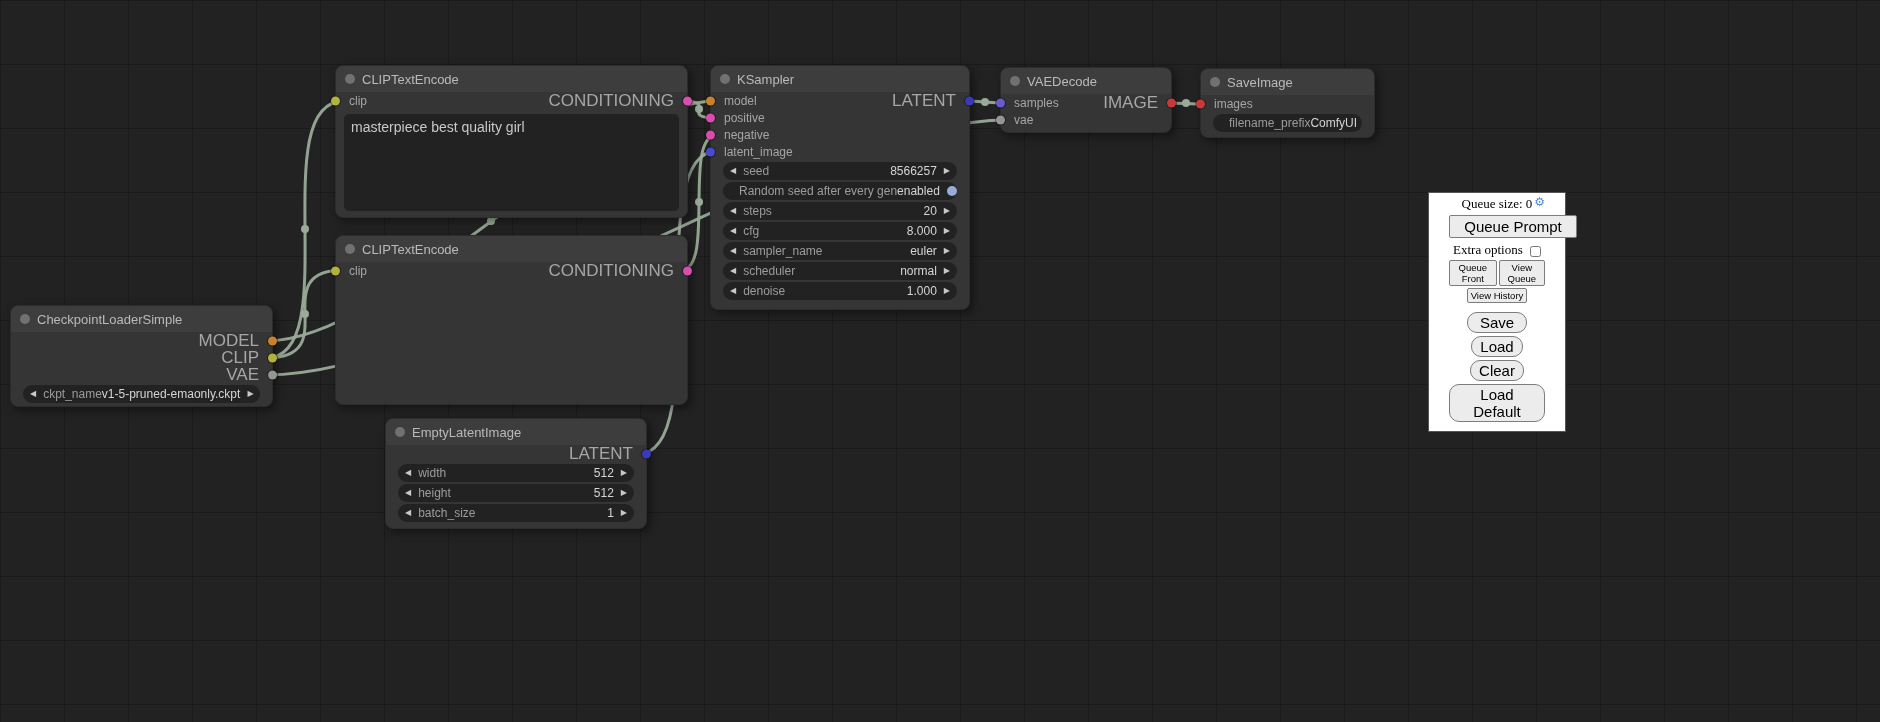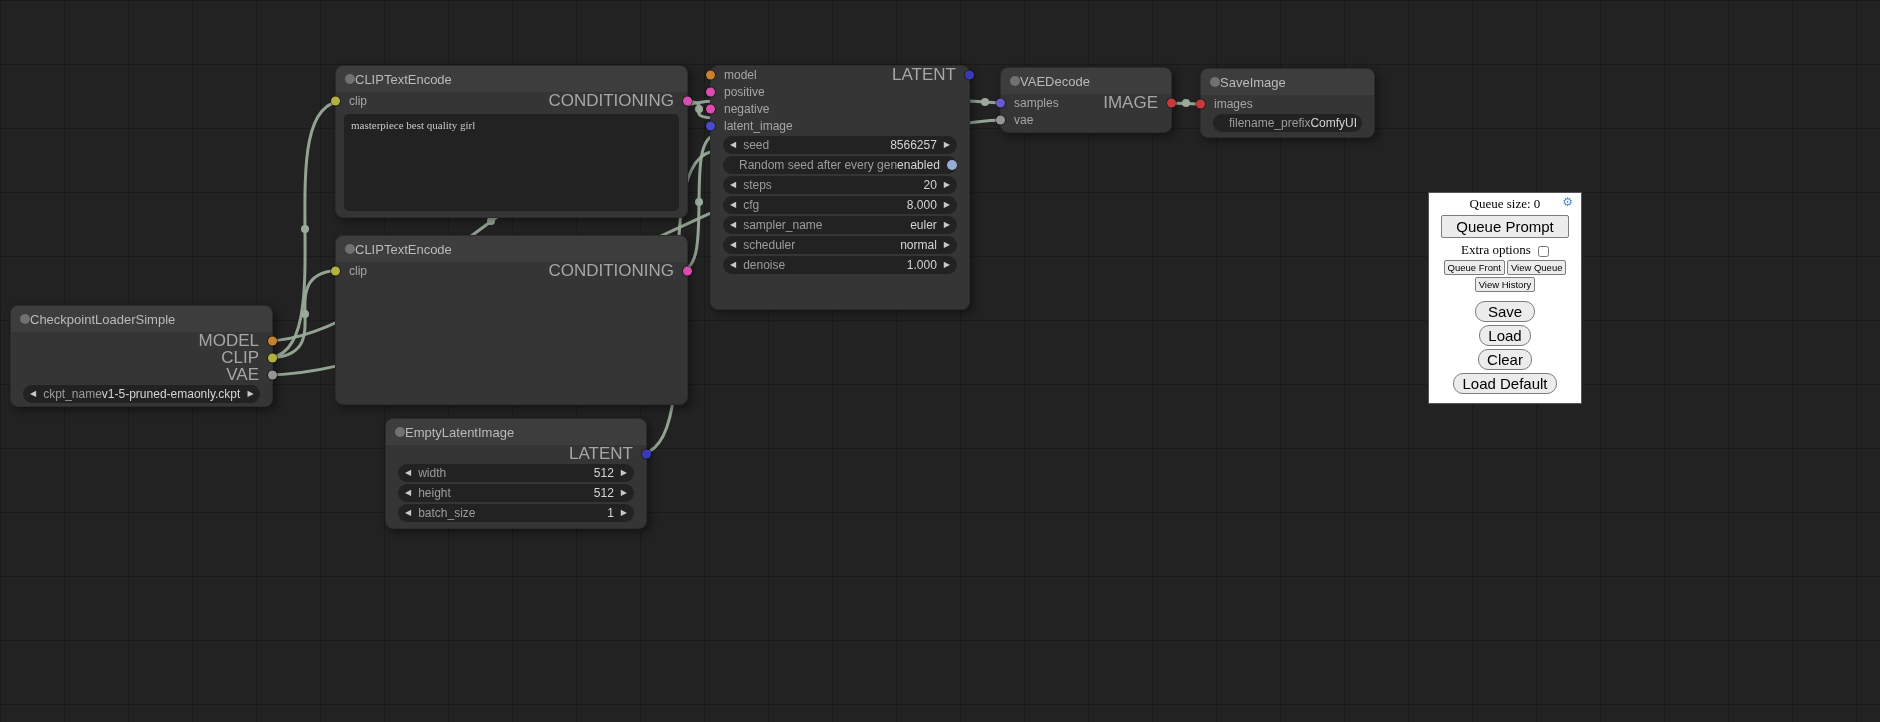--- a/index.html
+++ b/index.html
@@ -4,55 +4,55 @@
 <style>
   html,body{margin:0;padding:0;width:1880px;height:722px;overflow:hidden;background:#222;}
   #canvas{position:absolute;left:0;top:0;width:1880px;height:722px;
     background-image:linear-gradient(rgba(0,0,0,0.22) 1px,transparent 1px),
                      linear-gradient(90deg,rgba(0,0,0,0.22) 1px,transparent 1px);
     background-size:64px 64px;}
   #links-svg{position:absolute;left:0;top:0;z-index:1;}
   .node{position:absolute;background:#353535;border-radius:8px;z-index:2;
     box-shadow:3px 3px 9px rgba(0,0,0,0.45);font-family:"Liberation Sans",sans-serif;
     border:1px solid #2c2c2c;box-sizing:border-box;}
-  .ntitle{height:26px;display:flex;align-items:center;padding:0 9px;
+  .ntitle{height:26px;display:flex;align-items:center;gap:7px;padding:0 9px;
     background:#3d3d3d;border-radius:7px 7px 0 0;}
   .tdot{width:10px;height:10px;border-radius:50%;background:#717171;flex:0 0 auto;}
   .ttext{font-size:13px;color:#bababa;white-space:nowrap;}
   .srow{position:relative;height:17px;display:flex;align-items:center;}
   .slab-in{margin-left:13px;font-size:12px;color:#a6a6a6;white-space:nowrap;}
   .slab-out{margin-left:auto;margin-right:13px;font-size:17px;color:#a6a6a6;white-space:nowrap;}
   .dot{position:absolute;width:9px;height:9px;border-radius:50%;top:50%;
     transform:translateY(-50%);box-shadow:0 0 0 1px rgba(0,0,0,0.4);}
   .dot.in{left:-5px;}
   .dot.out{right:-5px;}
   .widgets{padding:2px 12px 0;}
   .widget{height:18px;background:#222;border-radius:9px;display:flex;align-items:center;
     margin-bottom:2px;padding:0 7px;font-size:12px;}
   .arrow{color:#c9c9c9;font-size:8px;line-height:1;cursor:pointer;flex:0 0 auto;}
   .wlabel{color:#9c9c9c;margin-left:7px;white-space:nowrap;}
   .widget.no-arrows .wlabel{margin-left:9px;}
   .wvalue{margin-left:auto;color:#d4d4d4;margin-right:7px;white-space:nowrap;}
   .toggle-dot{width:10px;height:10px;border-radius:50%;flex:0 0 auto;margin-right:1px;}
   .prompt{background:#222;border-radius:5px;margin:5px 8px 0;padding:5px 7px;
-    font-family:Liberation Serif, serif;font-size:11px;color:#c9c9c9;
+    font-family:Liberation Sans, sans-serif;font-size:14px;color:#c9c9c9;
     white-space:pre-wrap;overflow:hidden;}
   #node-checkpoint{left:10px;top:305px;width:263px;height:102px;}
   #node-clip-pos{left:335px;top:65px;width:353px;height:153px;}
   #node-clip-neg{left:335px;top:235px;width:353px;height:170px;}
   #node-ksampler{left:710px;top:65px;width:260px;height:245px;}
   #node-vae{left:1000px;top:67px;width:172px;height:66px;}
   #node-save{left:1200px;top:68px;width:175px;height:70px;}
   #node-latent{left:385px;top:418px;width:262px;height:111px;}
   #node-clip-pos .prompt{height:87px;}
   #node-clip-neg .prompt{height:104px;}
   
-  #menu{position:absolute;left:1428px;top:192px;width:154px;background:#ffffff;
+  #menu{position:absolute;left:1428px;top:192px;width:138px;background:#ffffff;
     border:1px solid #555;z-index:3;text-align:center;color:#000;
-    font-family:"Liberation Serif",serif;padding:2px 8px 6px;box-sizing:border-box;}
+    font-family:"Liberation Serif",serif;padding:2px 20px 6px;box-sizing:border-box;}
   .queue-size-row{position:relative;font-size:13px;padding:1px 0 2px;}
   #settings-icon{position:absolute;right:0;top:0;font-size:12px;color:#4d8bd6;
     cursor:pointer;font-family:"DejaVu Sans",sans-serif;}
   .mbtn{background:#ececec;border:1px solid #7d7d7d;border-radius:2px;color:#000;
     font-family:"Liberation Sans",sans-serif;cursor:pointer;}
   .mbtn.big{font-size:15px;padding:1px 8px;margin:1px 0;}
   #queue-prompt{width:128px;padding:2px 0;}
   .extra-row{font-size:13px;margin:3px 0 2px;}
   .extra-row input{vertical-align:middle;margin:0 0 0 4px;width:11px;height:11px;}
   .small-row{display:flex;justify-content:center;gap:2px;margin:1px 0;}
@@ -139,20 +139,24 @@
   </div>
   <div class="srow">
     <span class="dot in" style="background-color: rgb(178, 178, 62);"></span>
     <span class="slab-in">clip</span>
     <span class="slab-out">CONDITIONING</span>
     <span class="dot out" style="background-color: rgb(217, 76, 176);"></span>
   </div>
 </div>
 
 <div class="node" id="node-ksampler">
+  <div class="ntitle">
+    <span class="tdot"></span>
+    <span class="ttext">KSampler</span>
+  </div>
   <div class="srow">
     <span class="dot in" style="background-color: rgb(200, 130, 46);"></span>
     <span class="slab-in">model</span>
     <span class="slab-out">LATENT</span>
     <span class="dot out" style="background-color: rgb(58, 58, 184);"></span>
   </div>
   <div class="srow">
     <span class="dot in" style="background-color: rgb(217, 76, 176);"></span>
     <span class="slab-in">positive</span>
   </div>

